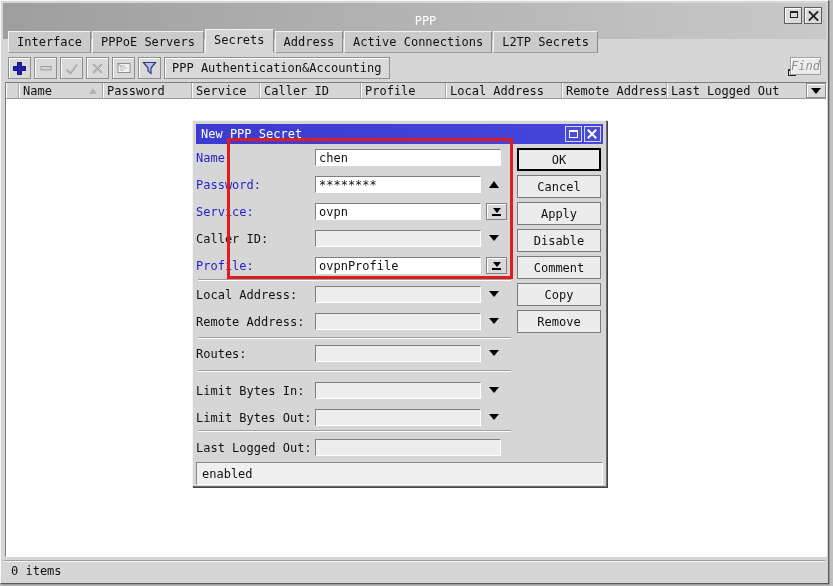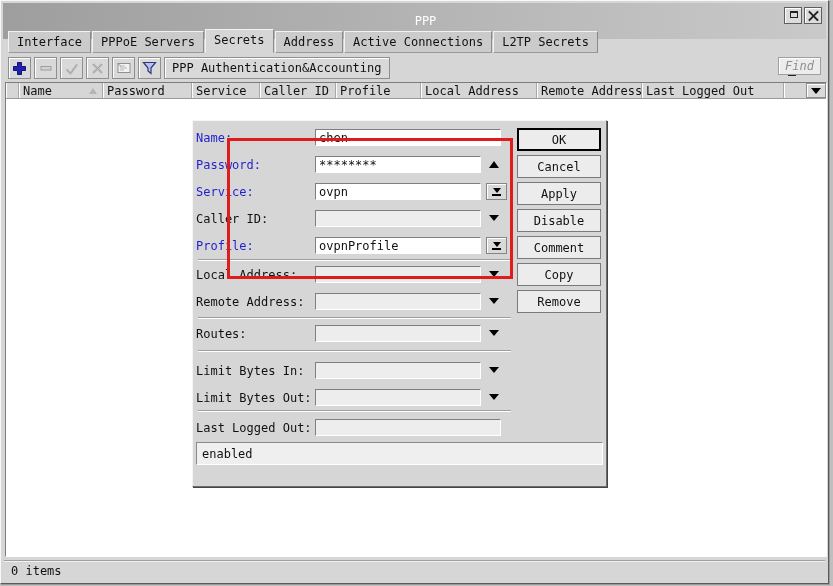--- a/index.html
+++ b/index.html
@@ -57,36 +57,36 @@
     width:23px; height:22px; margin-right:3px; background:#d9d9d9;
     border:1px solid #8f8f8f; box-shadow:inset 1px 1px 0 #fff;
     display:flex; align-items:center; justify-content:center; cursor:default;
   }
   .wide-btn {
     height:22px; margin-left:0; padding:0 7px; background:#d9d9d9;
     border:1px solid #8f8f8f; box-shadow:inset 1px 1px 0 #fff;
     display:flex; align-items:center; white-space:nowrap; cursor:default;
   }
   .find-btn {
-    position:absolute; right:7px; top:56px; width:43px; height:18px;
+    position:absolute; right:7px; top:56px; width:31px; height:18px;
     background:#ececec; border:1px solid #9f9f9f; box-shadow:inset 1px 1px 0 #fff;
     color:#8f8f8f; font-style:italic; display:flex; align-items:center; justify-content:center;
   }
   
   .table-wrap {
     position:absolute; left:4px; top:81px; width:822px; bottom:26px;
     border:1px solid #7c7c7c; border-right-color:#fff; border-bottom-color:#fff;
     background:#fff;
   }
   .table-header { display:flex; height:16px; background:#d6d6d6; border-bottom:1px solid #9a9a9a; }
   .th {
     padding:1px 0 0 4px; border-right:1px solid #a8a8a8; box-shadow:inset 1px 0 0 #fff;
     white-space:nowrap; overflow:hidden; position:relative; cursor:default;
   }
-  .c0{width:13px;} .c1{width:84px;} .c2{width:89px;} .c3{width:68px;} .c4{width:76px;}
+  .c0{width:13px;} .c1{width:84px;} .c2{width:89px;} .c3{width:68px;} .c4{width:101px;}
   .c5{width:85px;} .c6{width:116px;} .c7{width:105px;} .c8{width:142px;} .c9{flex:1;}
   .sort-tri {
     position:absolute; right:5px; top:5px; width:0; height:0;
     border-left:4px solid transparent; border-right:4px solid transparent;
     border-bottom:6px solid #b4b4b4;
   }
   .col-btn {
     position:absolute; right:0; top:0; width:20px; height:15px; background:#d9d9d9;
     border:1px solid #8f8f8f; box-shadow:inset 1px 1px 0 #fff;
     display:flex; align-items:center; justify-content:center; cursor:default;
@@ -252,20 +252,29 @@
       </div>
     </div>
     <div style="height:calc(100% - 16px);"></div>
   </div>
 
   <div class="statusbar">
     <span>0 items</span>
   </div>
 
   <div class="dialog">
+    <div class="dlg-title">
+      <span>New PPP Secret</span>
+      <div class="dlg-btn restore">
+        <span class="glyph-box-white"></span>
+      </div>
+      <div class="dlg-btn close">
+        <span class="glyph-x white small"></span>
+      </div>
+    </div>
 
     <div class="dlg-body">
 
       <div class="row r0">
         <span class="f-label blue">Name:</span>
         <input class="f-input wide" value="chen" style="">
       </div>
 
       <div class="row r1">
         <span class="f-label blue">Password:</span>

